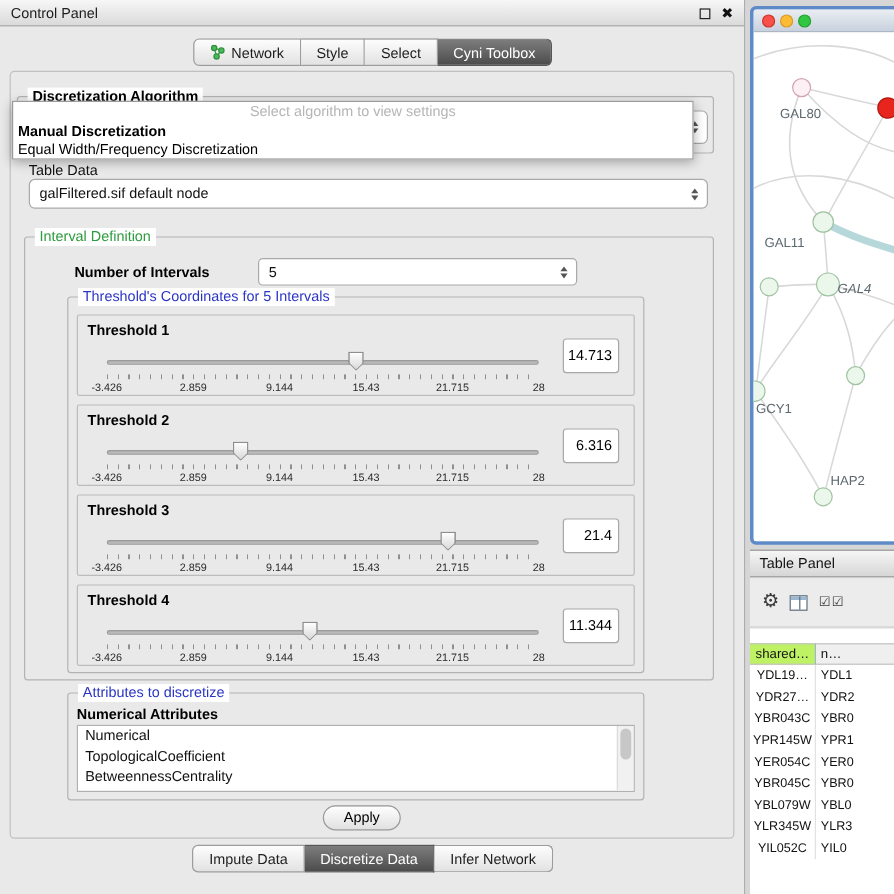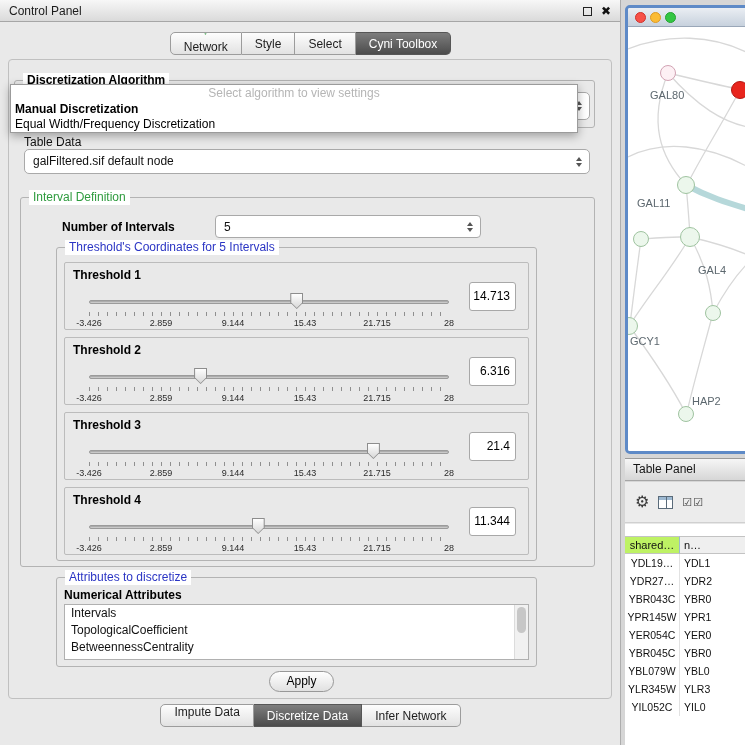--- a/index.html
+++ b/index.html
@@ -11,21 +11,21 @@
   .cp{position:absolute;left:0;top:0;width:621px;height:745px;background:#e9e9e9;border-right:1px solid #adadad;}
   .cp-titlebar{position:absolute;left:0;top:0;right:0;height:22px;background:linear-gradient(#f7f7f7,#dadada);border-bottom:1px solid #a6a6a6;font-size:12px;color:#1c1c1c;line-height:22px;padding-left:9px;}
   .cp-controls{position:absolute;right:9px;top:0;height:22px;display:flex;align-items:center;gap:9px;}
   .win-min{width:9px;height:9px;border:1.5px solid #222;}
   .win-close{font-size:12px;font-weight:700;color:#111;line-height:1;}
 
   .tabbar{position:absolute;display:flex;}
   .tabbar-top{left:0;width:621px;top:32px;justify-content:center;}
   .tabbar-bottom{left:0;width:621px;top:704px;justify-content:center;}
   .tab{height:23px;padding:0 13px;font-size:12px;color:#1d1d1d;background:linear-gradient(#fdfdfd,#e2e2e2);border-top:1px solid #9c9c9c;border-bottom:1px solid #9c9c9c;border-right:1px solid #9c9c9c;display:flex;align-items:center;gap:5px;white-space:nowrap;}
-  .tab:first-child{border-left:1px solid #9c9c9c;border-radius:5px 0 0 5px;flex-direction:column;}
+  .tab:first-child{border-left:1px solid #9c9c9c;border-radius:5px 0 0 5px;}
   .tab:last-child{border-radius:0 5px 5px 0;}
   .tab.active{background:linear-gradient(#7d7d7d,#4c4c4c);color:#fff;border-color:#565656;}
 
   .main{position:absolute;left:8px;top:59px;width:604px;height:640px;border:1px solid #c0c0c0;border-radius:4px;background:#e9e9e9;}
 
   .group{position:absolute;border:1px solid #b3b3b3;border-radius:3px;}
   .group-title{position:absolute;top:-8px;left:8px;background:#ffffff;padding:0 4px;font-size:12px;line-height:15px;color:#000;white-space:nowrap;}
   .group-title.bold{font-weight:700;}
   .group-title.green{color:#2e9b3e;}
   .group-title.blue{color:#2b35c4;}
@@ -253,21 +253,21 @@
           </div>
       </div>
       <div class="tvalue">11.344</div>
     </div>
 
     <div class="group" id="attr-group">
       <span class="group-title blue">Attributes to discretize</span>
     </div>
     <div id="attr-label">Numerical Attributes</div>
     <div id="attr-list">
-      <div class="attr-item">Intervals</div>
+      <div class="attr-item">Numerical</div>
       <div class="attr-item">TopologicalCoefficient</div>
       <div class="attr-item">BetweennessCentrality</div>
       <div class="attr-scroll">
           <div class="attr-scroll-thumb"></div>
         </div>
     </div>
 
     <div id="apply-btn">Apply</div>
 
     <div class="tabbar tabbar-bottom">
@@ -313,21 +313,21 @@
     <div class="net-node pink" style="left: 32px; top: 38px; height: 16px; width: 16px;"></div>
         <div class="net-node red" style="left: 103px; top: 54px; height: 18px; width: 18px;"></div>
         <div class="net-node plain" style="left: 49px; top: 149px; height: 18px; width: 18px;"></div>
         <div class="net-node plain" style="left: 5px; top: 204px; height: 16px; width: 16px;"></div>
         <div class="net-node plain" style="left: 52px; top: 200px; height: 20px; width: 20px;"></div>
         <div class="net-node plain" style="left: 77px; top: 278px; height: 16px; width: 16px;"></div>
         <div class="net-node plain" style="left: -8px; top: 290px; height: 18px; width: 18px;"></div>
         <div class="net-node plain" style="left: 50px; top: 379px; height: 16px; width: 16px;"></div>
         <div class="net-label" style="left: 22px; top: 62px;">GAL80</div>
         <div class="net-label" style="left: 9px; top: 170px;">GAL11</div>
-        <div class="net-label" style="left: 70px; top: 237px;">GAL4</div>
+        <div class="net-label" style="left: 70px; top: 208px; font-style: italic;">GAL4</div>
         <div class="net-label" style="left: 2px; top: 308px;">GCY1</div>
         <div class="net-label" style="left: 64px; top: 368px;">HAP2</div>
       </div>
   </div>
 
   <div id="table-panel-bar">
     <span>Table Panel</span>
   </div>
   <div id="table-panel">
     <div id="tp-toolbar">

